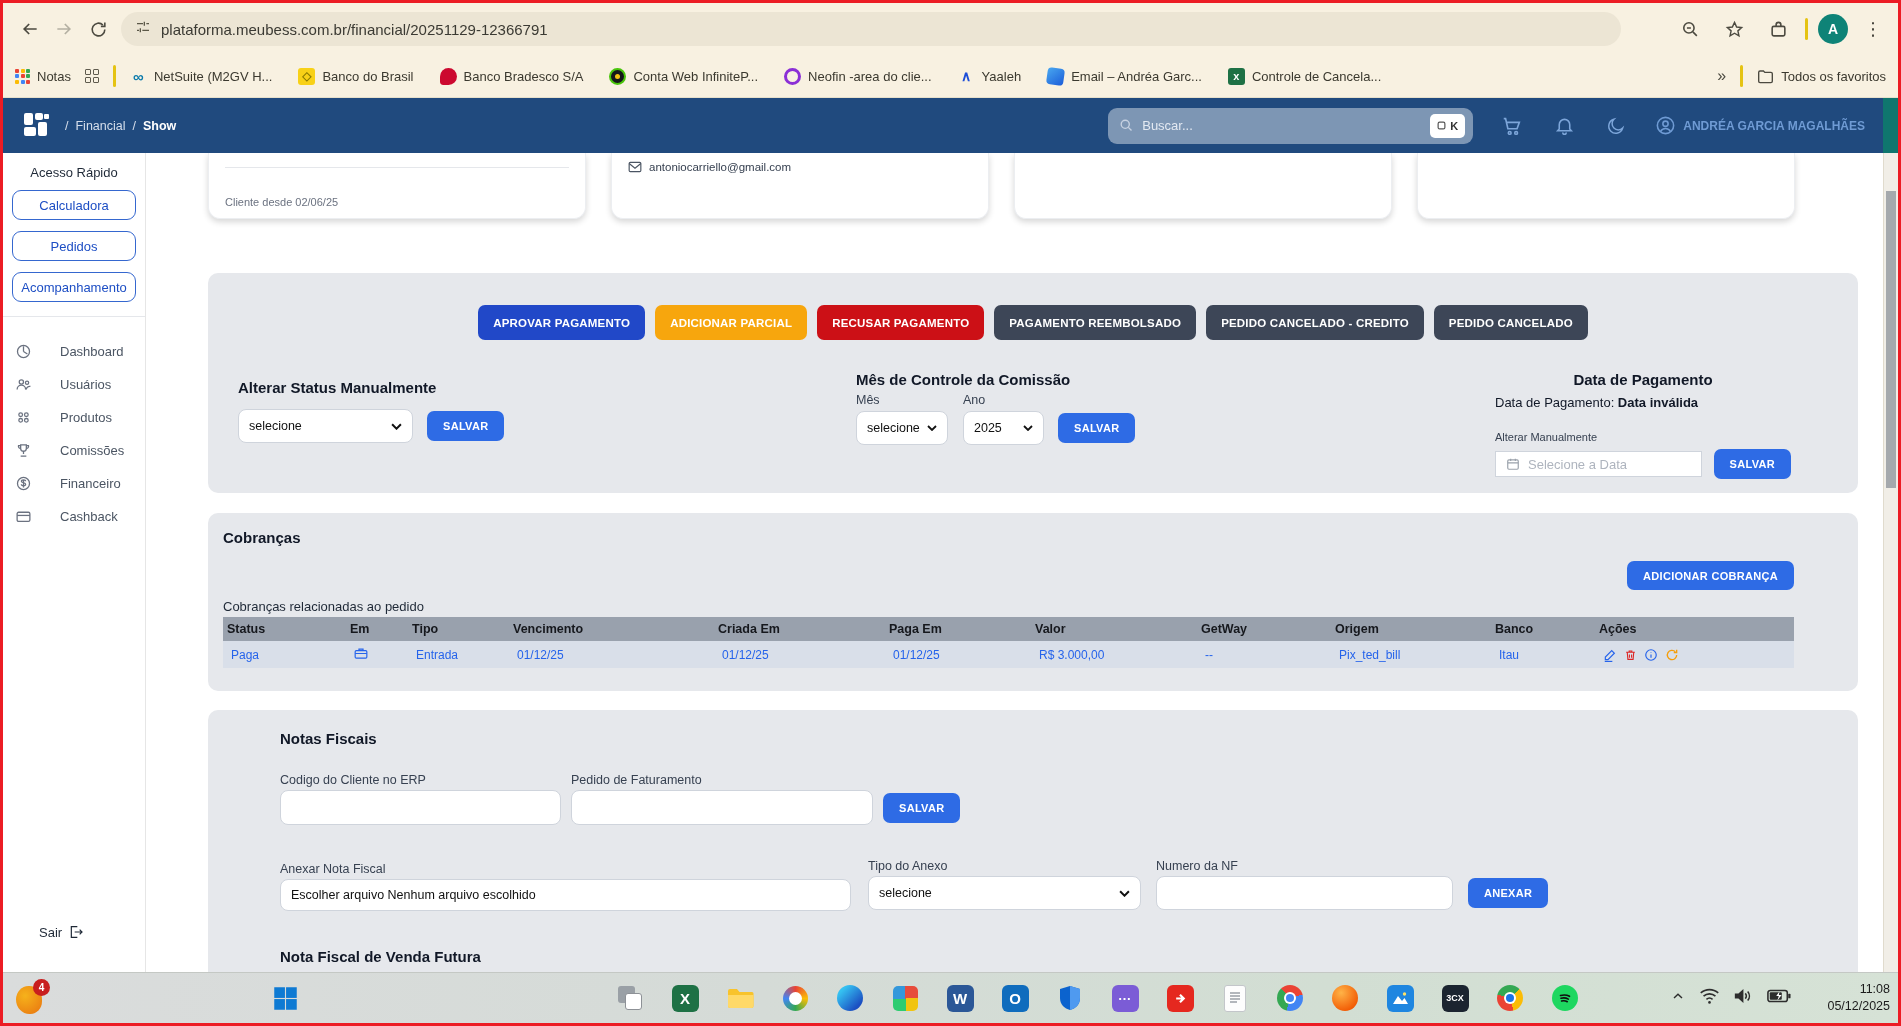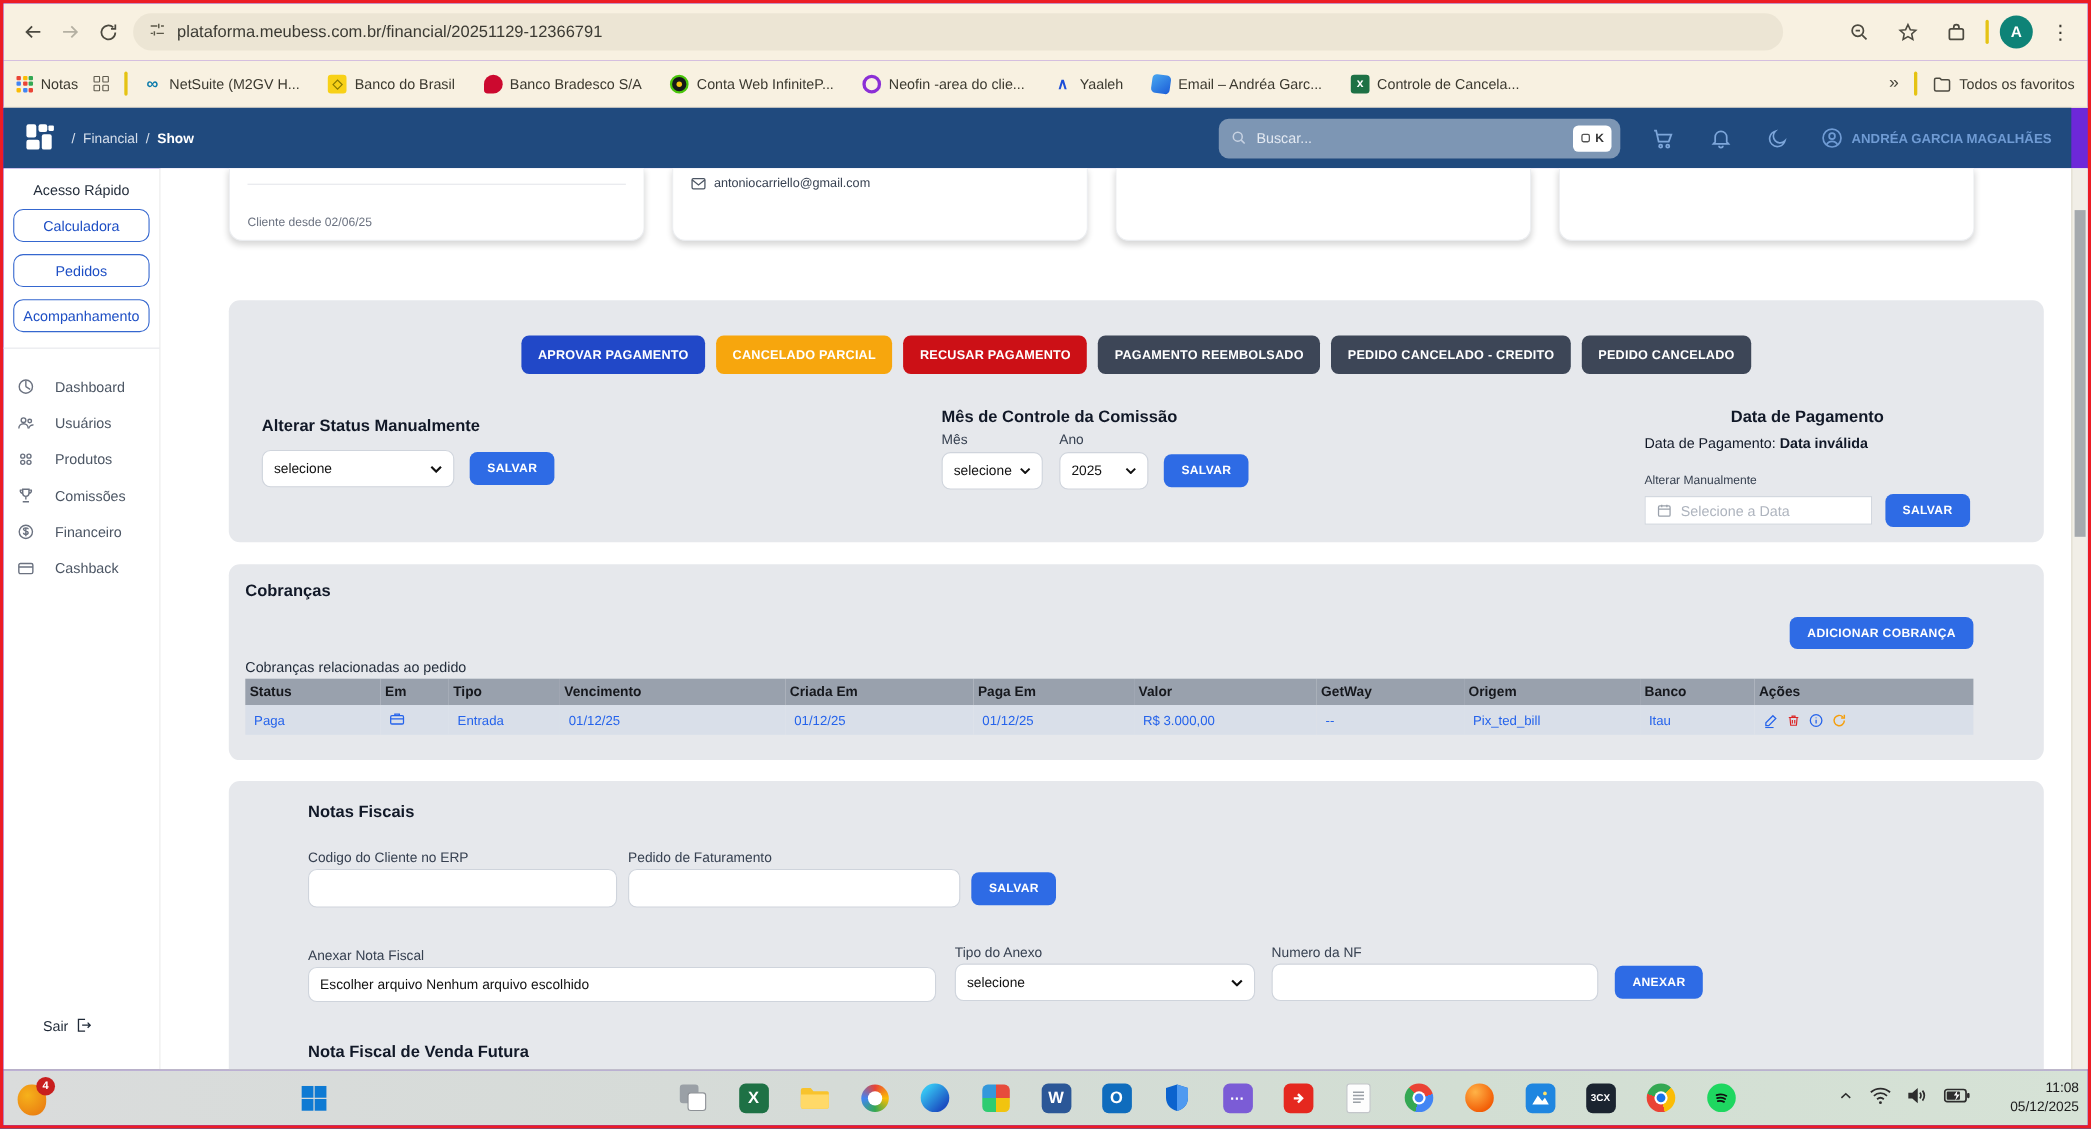--- a/index.html
+++ b/index.html
@@ -1,18 +1,18 @@
 <!DOCTYPE html>
 <html><head>
 <meta charset="utf-8">
 <style>
   * { margin:0; padding:0; box-sizing:border-box; }
   html,body { background:#555; }
   body { font-family:"Liberation Sans", sans-serif; }
-  .screen { position:relative; width:1901px; height:1026px; background:#6d28d9;
+  .screen { position:relative; width:1901px; height:1026px; background:#0f766e;
             border:3px solid #ec1c24; overflow:hidden; font-family:"Liberation Sans", sans-serif; }
 
   
   .chrome-bar { position:absolute; left:0; right:0; top:0; height:52px; background:#f8f1e1;
                 display:flex; align-items:center; padding:0 10px; }
   .nav-ico { width:34px; height:34px; display:grid; place-items:center; color:#4c4a40; flex:0 0 auto; cursor:pointer; }
   .nav-ico.dis { color:#b4b0a2; }
   .url-pill { flex:1; max-width:1500px; height:34px; margin:0 14px 0 6px; background:#ece5d4;
               border-radius:17px; display:flex; align-items:center; padding:0 14px; gap:10px; }
   .url-text { font-size:15px; color:#3b3a33; white-space:nowrap; overflow:hidden; }
@@ -50,21 +50,21 @@
   .hdr-user { display:flex; align-items:center; gap:7px; color:#6f9bd4; font-size:12px; font-weight:bold;
               margin-left:14px; white-space:nowrap; cursor:pointer; }
 
   
   .content-row { position:absolute; left:0; right:0; top:150px; bottom:51px; display:flex; background:#fff; }
   .sidebar { width:143px; flex:0 0 auto; border-right:1px solid #e6e6e6; position:relative; padding-top:12px; }
   .sb-title { text-align:center; font-size:13px; color:#1f2937; margin-bottom:10px; }
   .sb-btn { margin:0 9px 11px; height:30px; border:1px solid #3567cf; border-radius:9px; color:#1d4ec4;
             font-size:13px; display:grid; place-items:center; cursor:pointer; background:#fff; }
   .sb-div { border-top:1px solid #e5e7eb; margin:14px 0 18px; }
-  .sb-item { display:flex; align-items:center; gap:18px; padding:8px 0 8px 12px; color:#4b5563;
+  .sb-item { display:flex; align-items:center; gap:28px; padding:8px 0 8px 12px; color:#4b5563;
              font-size:13px; cursor:pointer; }
   .sb-item svg { flex:0 0 auto; color:#6b7280; }
   .sb-logout { position:absolute; left:36px; bottom:32px; display:flex; align-items:center; gap:6px;
                font-size:13px; color:#1f2937; cursor:pointer; }
   .main { flex:1; position:relative; overflow:hidden; background:#fff; }
   .page-scrollbar { width:15px; flex:0 0 auto; background:#f1eee7; border-left:1px solid #e0dbcd; position:relative; }
   .page-scrollbar .thumb { position:absolute; left:2px; right:2px; top:38px; height:297px; background:#a5a9ad; }
 
   
   .cards-row { position:absolute; left:62px; top:0; width:1587px; height:66px; display:flex; gap:25px; }
@@ -420,21 +420,21 @@
             <span>antoniocarriello@gmail.com</span>
           </div>
         </div>
         <div class="card"></div>
         <div class="card"></div>
       </div>
 
       <section class="panel panel-actions">
         <div class="status-row">
           <button class="status-btn" style="background: rgb(33, 72, 200);">APROVAR PAGAMENTO</button>
-          <button class="status-btn" style="background: rgb(247, 166, 13);">CANCELADO PARCIAL</button>
+          <button class="status-btn" style="background: rgb(247, 166, 13);">ADICIONAR PARCIAL</button>
           <button class="status-btn" style="background: rgb(204, 16, 22);">RECUSAR PAGAMENTO</button>
           <button class="status-btn" style="background: rgb(61, 70, 87);">PAGAMENTO REEMBOLSADO</button>
           <button class="status-btn" style="background: rgb(61, 70, 87);">PEDIDO CANCELADO - CREDITO</button>
           <button class="status-btn" style="background: rgb(61, 70, 87);">PEDIDO CANCELADO</button>
         </div>
 
         <div class="ctl-status">
           <div class="sec-h">Alterar Status Manualmente</div>
           <div class="row">
             <div class="fakeselect" style="width:175px;">

